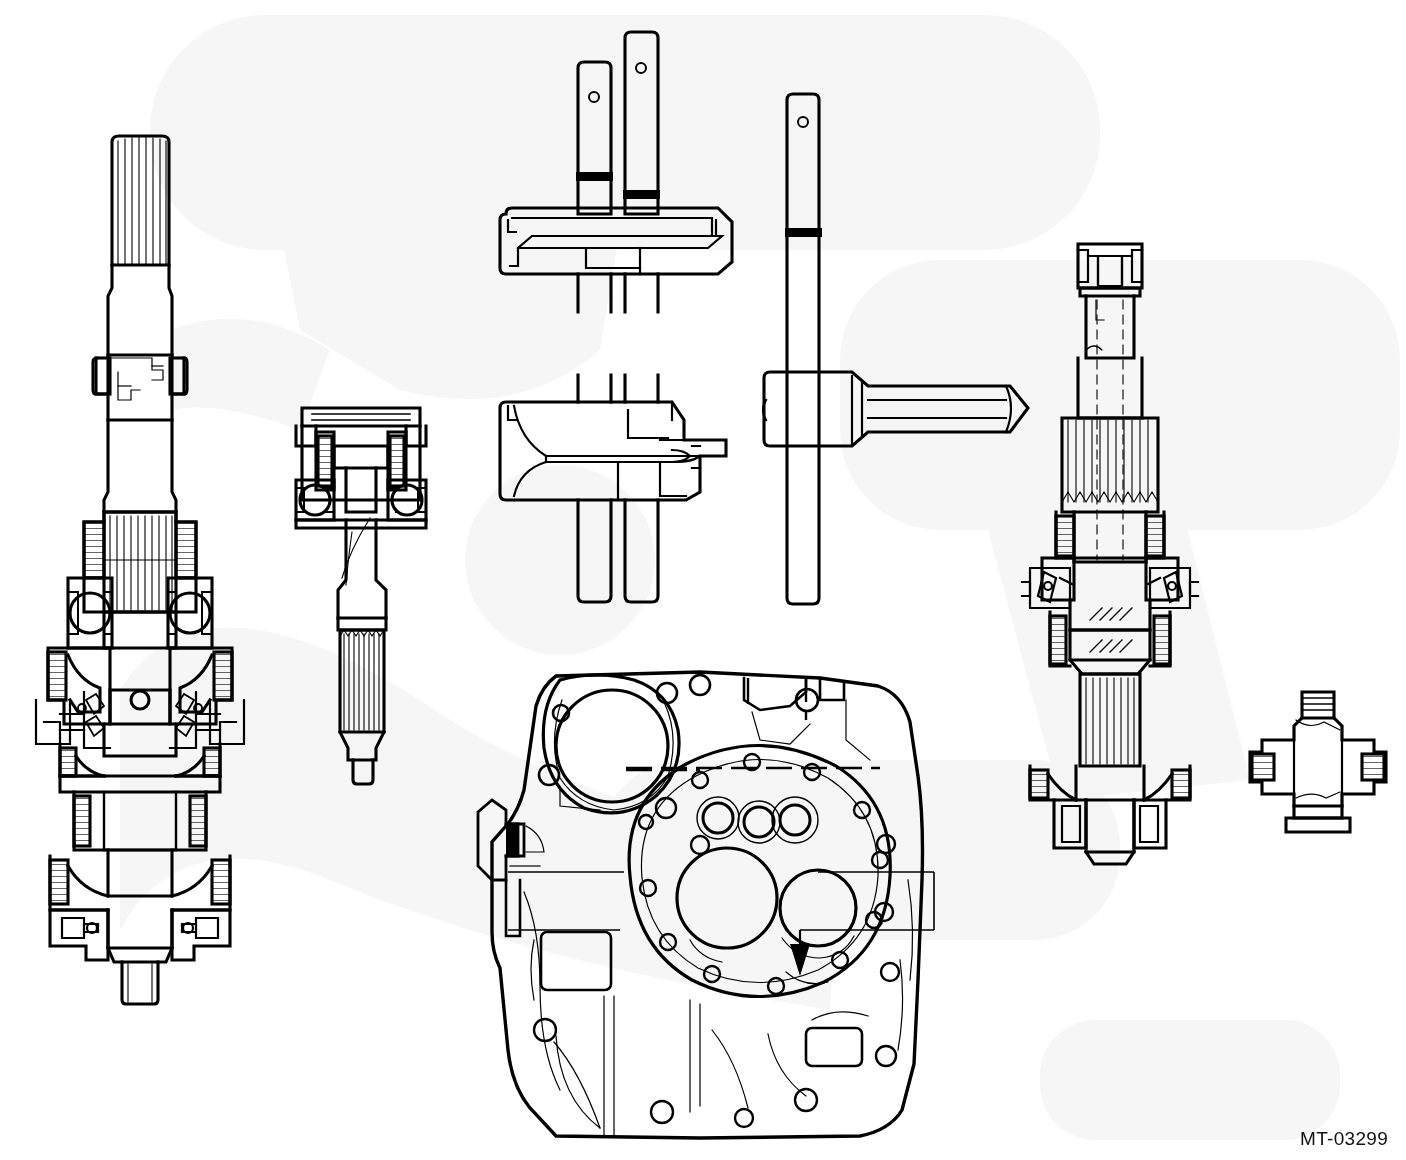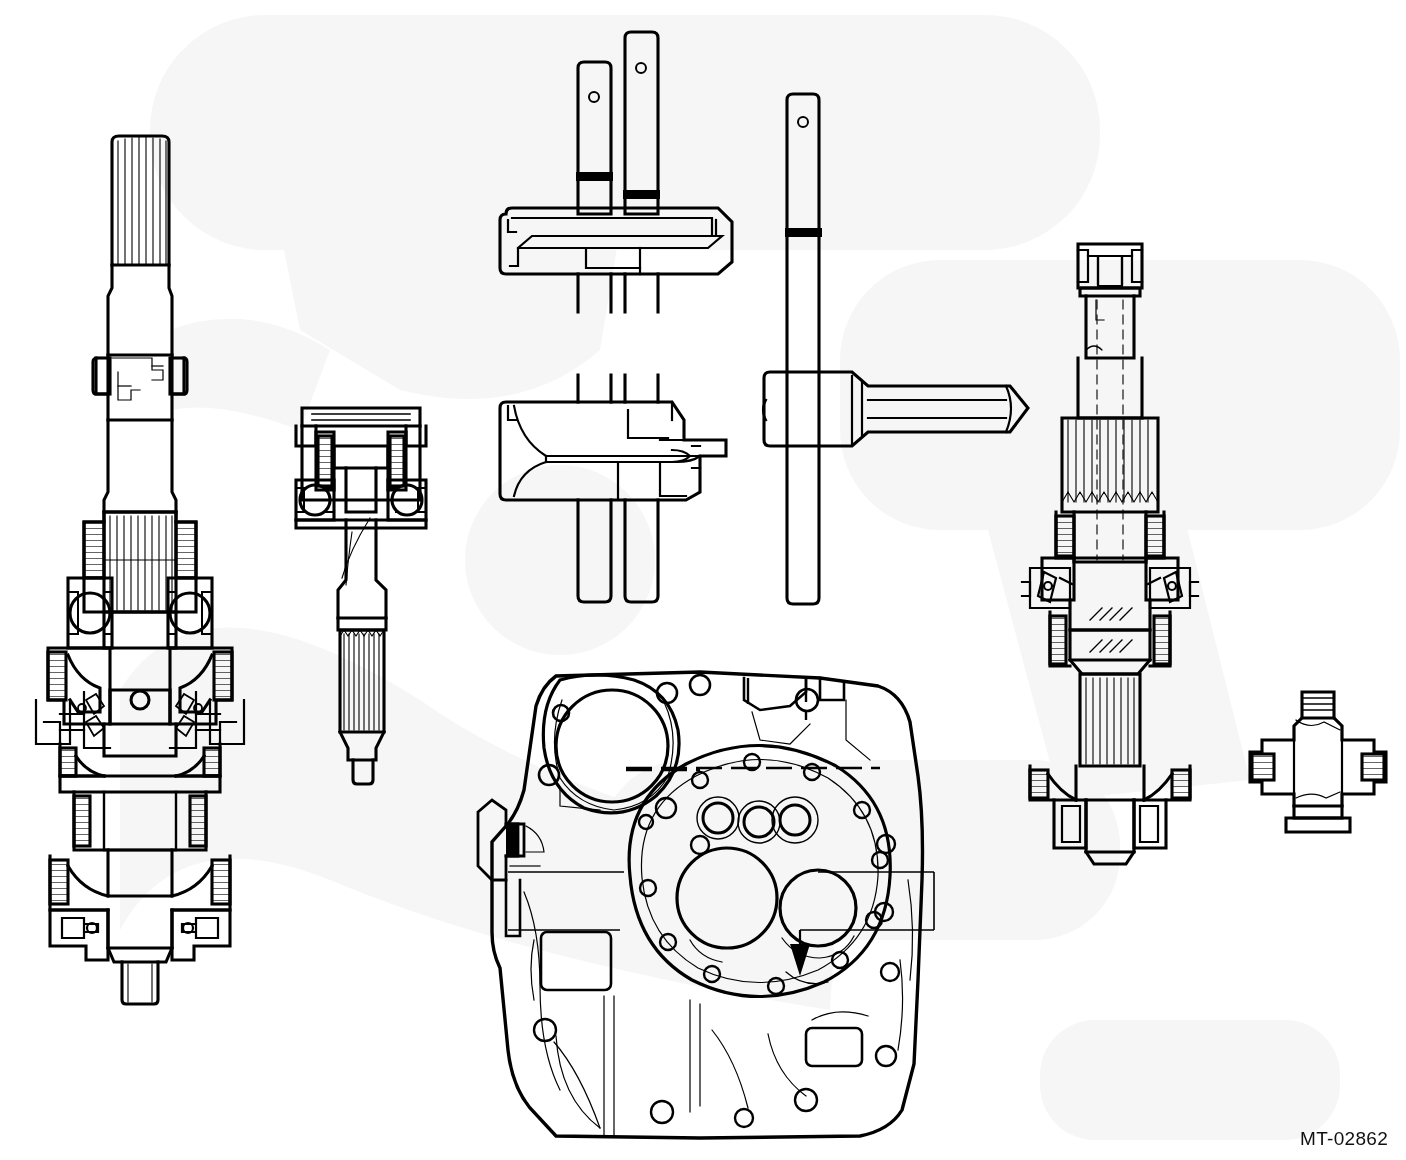--- a/index.html
+++ b/index.html
@@ -544,13 +544,13 @@
       <line x1="748" y1="678" x2="748" y2="712"></line>
       <line x1="806" y1="676" x2="806" y2="720"></line>
       <line x1="626" y1="768" x2="880" y2="768"></line>
       <line x1="626" y1="770" x2="700" y2="770"></line>
     </g>
   </g>
 
 </svg>
 </div>
 
-<div class="ref-code">MT-02862</div>
+<div class="ref-code">MT-03299</div>
 
 </body></html>

